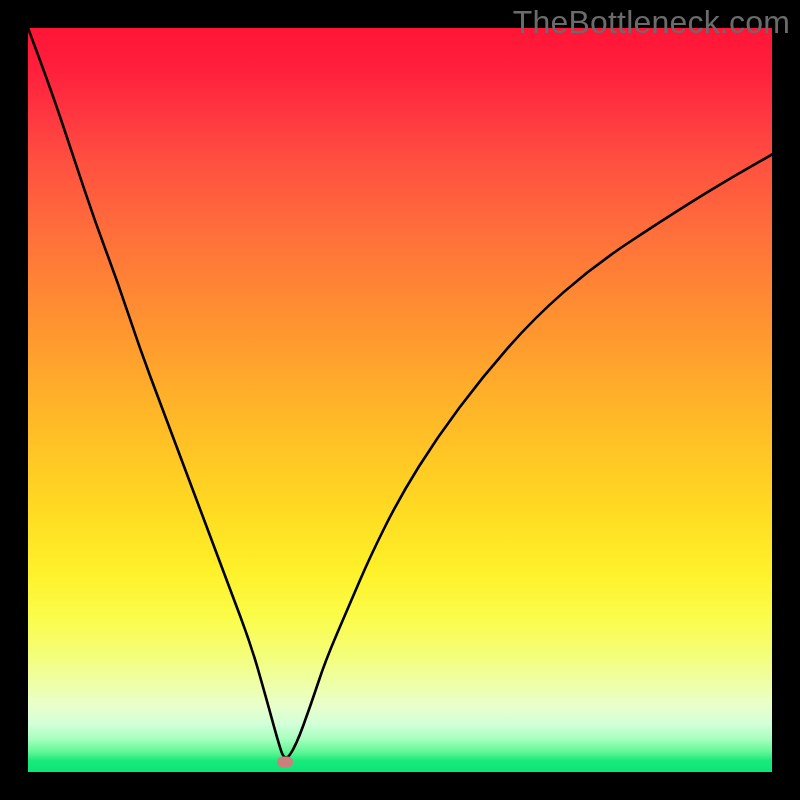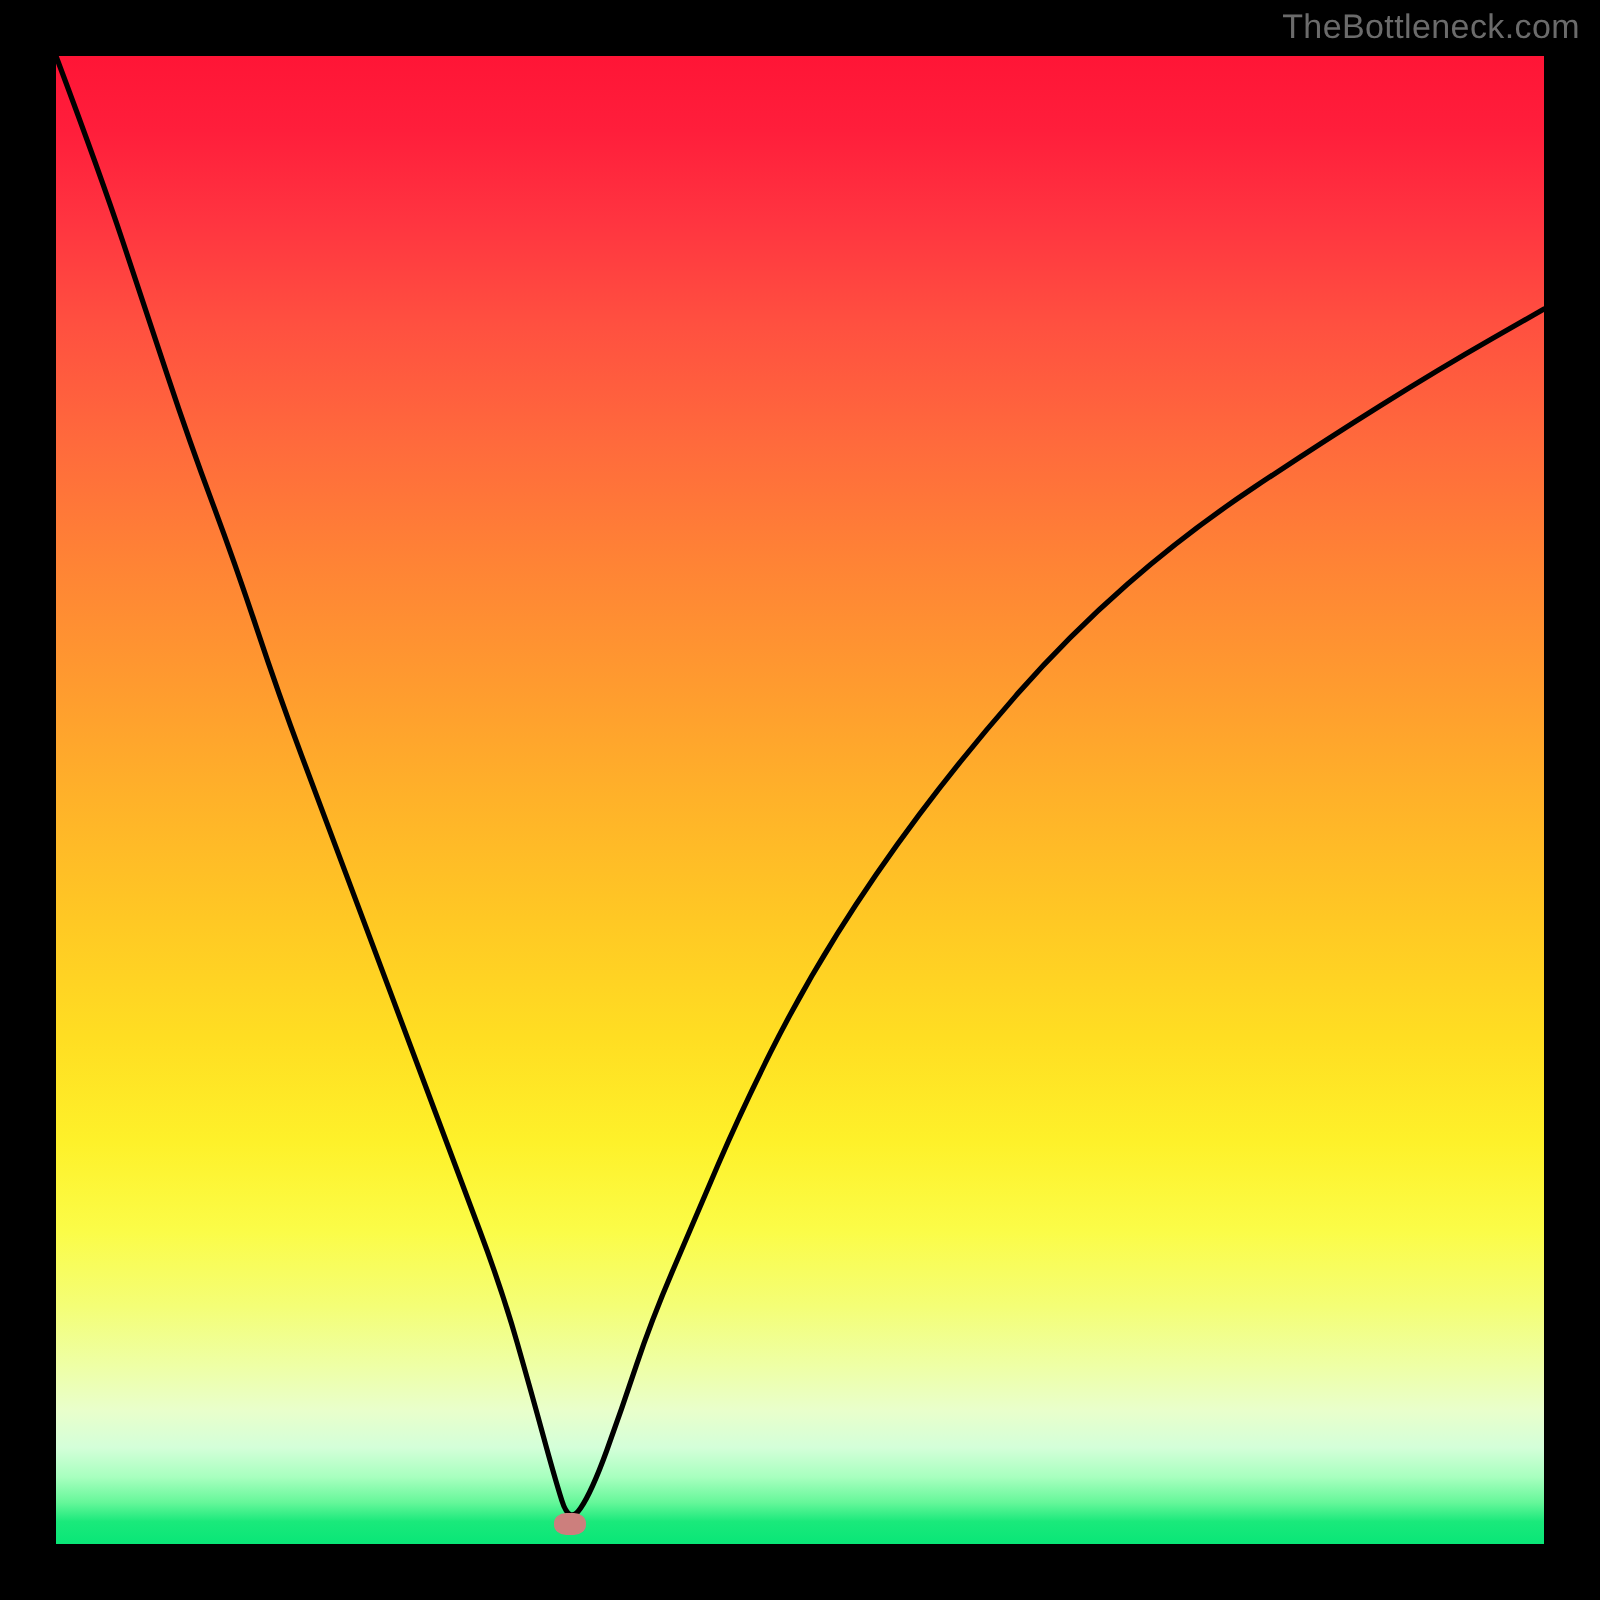--- a/index.html
+++ b/index.html
@@ -55,21 +55,21 @@
       #66f79a 97.2%,
       #1ae97b 98.5%,
       #09e677 100%
     );
   }
   .watermark {
     position: absolute;
     top: 4px;
     right: 10px;
     color: #6b6b6b;
-    font-size: 17px;
+    font-size: 32px;
     font-weight: 400;
     letter-spacing: 0.2px;
     user-select: none;
   }
   svg.curve {
     position: absolute;
     left: 0;
     top: 0;
     width: 100%;
     height: 100%;

